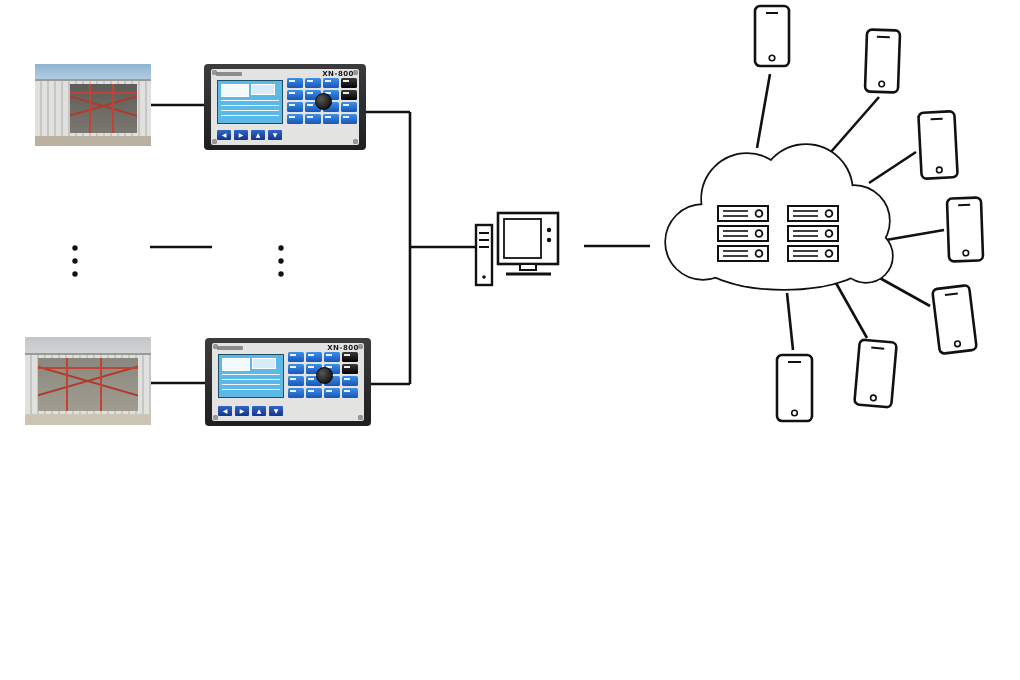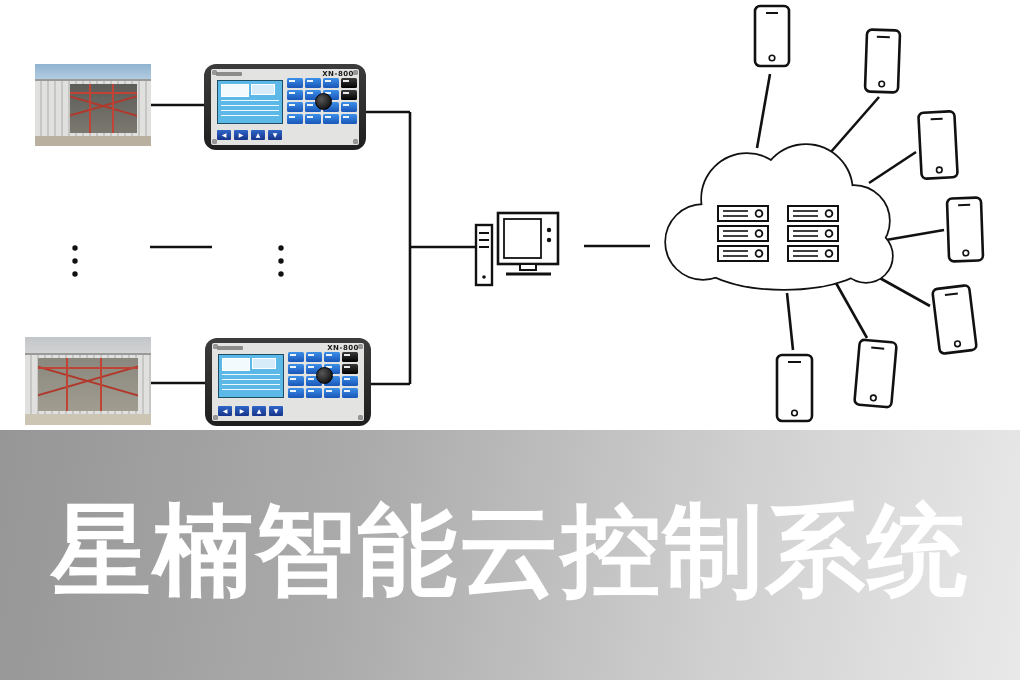--- a/index.html
+++ b/index.html
@@ -23,21 +23,21 @@
   .brace{position:absolute;left:-20%;width:140%;height:2px;background:#b0392b;}
   .b1{top:42%;transform:rotate(16deg);}
   .b2{top:42%;transform:rotate(-16deg);}
   .post{position:absolute;top:0;bottom:0;width:2px;background:#c14335;}
   .po1{left:28%;}.po2{left:62%;}
   .rail{position:absolute;left:0;right:0;top:16%;height:2px;background:#c14335;}
   .photo .ground{position:absolute;left:0;right:0;bottom:0;height:12%;background:#b9b09f;}
   .p2 .ground{background:#cdc5b4;}
 
   
-  .controller{position:absolute;background:linear-gradient(#3c3c3c,#1f1f1f);border-radius:12px;}
+  .controller{position:absolute;background:linear-gradient(#3c3c3c,#1f1f1f);border-radius:4px;}
   .c1{left:204px;top:64px;width:162px;height:86px;}
   .c2{left:205px;top:338px;width:166px;height:88px;}
   .face{position:absolute;left:7px;right:7px;top:5px;bottom:5px;background:#e3e3e1;border-radius:2px;}
   .screw{position:absolute;width:5px;height:5px;border-radius:50%;background:#9a9a9a;box-shadow:inset 0 0 1px #555;}
   .s-tl{left:1px;top:1px;}.s-tr{right:1px;top:1px;}.s-bl{left:1px;bottom:1px;}.s-br{right:1px;bottom:1px;}
   .brand{position:absolute;left:5px;top:3px;width:26px;height:4px;background:#7d7d7d;border-radius:1px;opacity:.85;}
   .model{position:absolute;right:5px;top:1px;font-size:7px;font-weight:bold;color:#1a1a1a;letter-spacing:.5px;}
   .lcd{position:absolute;left:6px;top:11px;width:64px;height:42px;background:#5cb8e6;border:1px solid #1c4f66;}
   .lcd-win{position:absolute;background:#f2fafe;border:1px solid #ffffff;}
   .w1{left:3px;top:3px;width:26px;height:11px;}
@@ -308,17 +308,14 @@
       <div class="knob"></div>
       <div class="btnrow">
         <span class="navbtn">◀</span>
         <span class="navbtn">▶</span>
         <span class="navbtn">▲</span>
         <span class="navbtn">▼</span>
       </div>
     </div>
   </div>
 
-  <div class="banner">
-    <div class="banner-title">星楠智能云控制系统</div>
-  </div>
 
 </div>
 
 </body></html>

